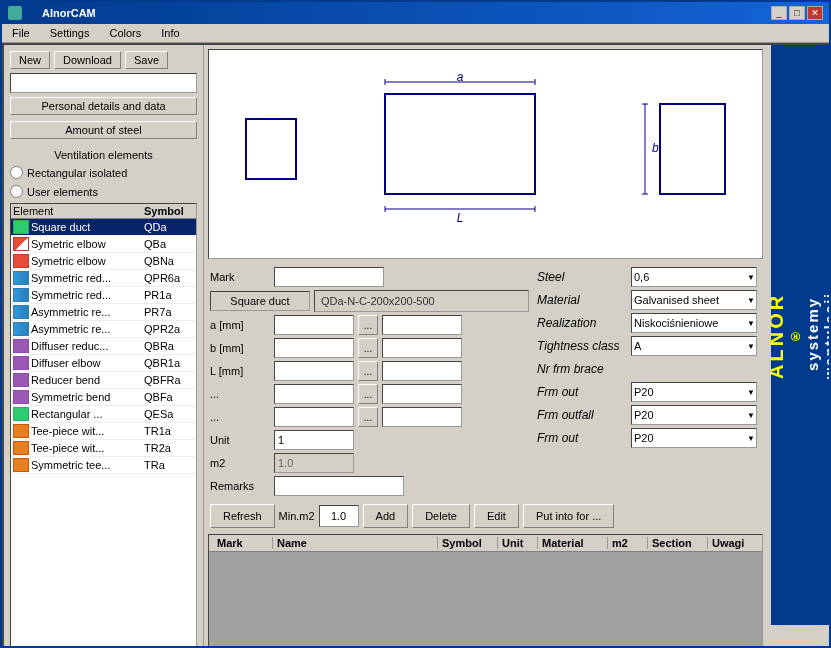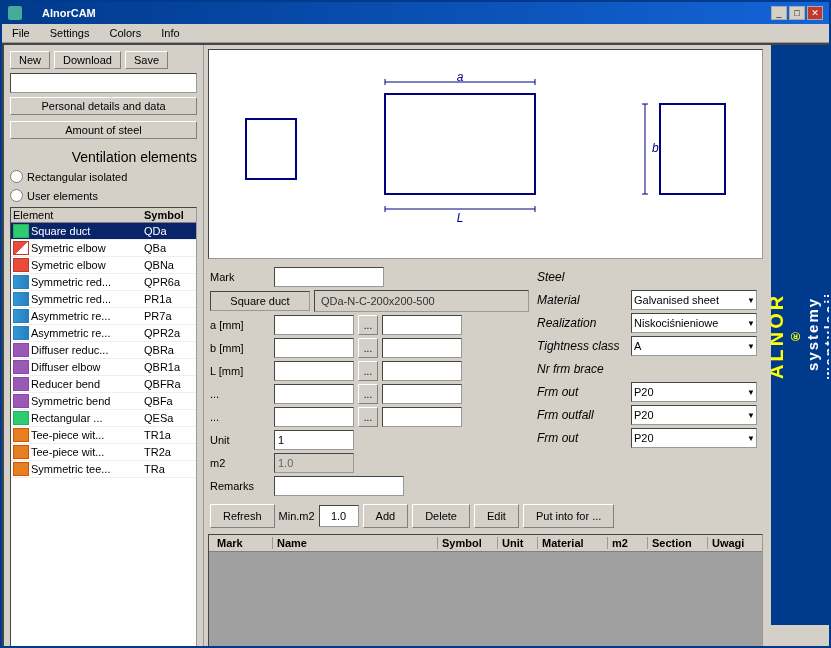--- a/index.html
+++ b/index.html
@@ -64,21 +64,21 @@
     .btn-wide { width: 100%; text-align: center; margin-bottom: 2px; }
     .text-input {
       border: 1px inset #999;
       background: white;
       height: 20px;
       width: 100%;
       font-size: 11px;
       padding: 1px 3px;
     }
 
-    .group-label { text-align: right; font-size: 14px; margin-top: 4px; }
+    .group-label { text-align: center; font-size: 11px; margin-top: 4px; }
     .radio-item { display: flex; align-items: center; gap: 4px; font-size: 11px; margin: 1px 0; }
     .radio-item input { margin: 0; }
 
     .element-table-container {
       border: 1px inset #999;
       background: white;
       flex: 1;
       overflow: hidden;
       display: flex;
       flex-direction: column;
@@ -496,20 +496,25 @@
           <div class="form-row">
             <span class="form-label">Remarks</span>
             <input class="form-input" type="text" style="width: 130px;">
           </div>
         </div>
 
         <div class="form-right">
 
           <div class="form-row">
             <span class="prop-label">Steel</span>
+            <div class="prop-select-wrapper">
+              <select class="prop-select">
+                <option>0,6</option>
+              </select>
+            </div>
           </div>
 
           <div class="form-row">
             <span class="prop-label">Material</span>
             <div class="prop-select-wrapper">
               <select class="prop-select">
                 <option>Galvanised sheet</option>
               </select>
             </div>
           </div>

